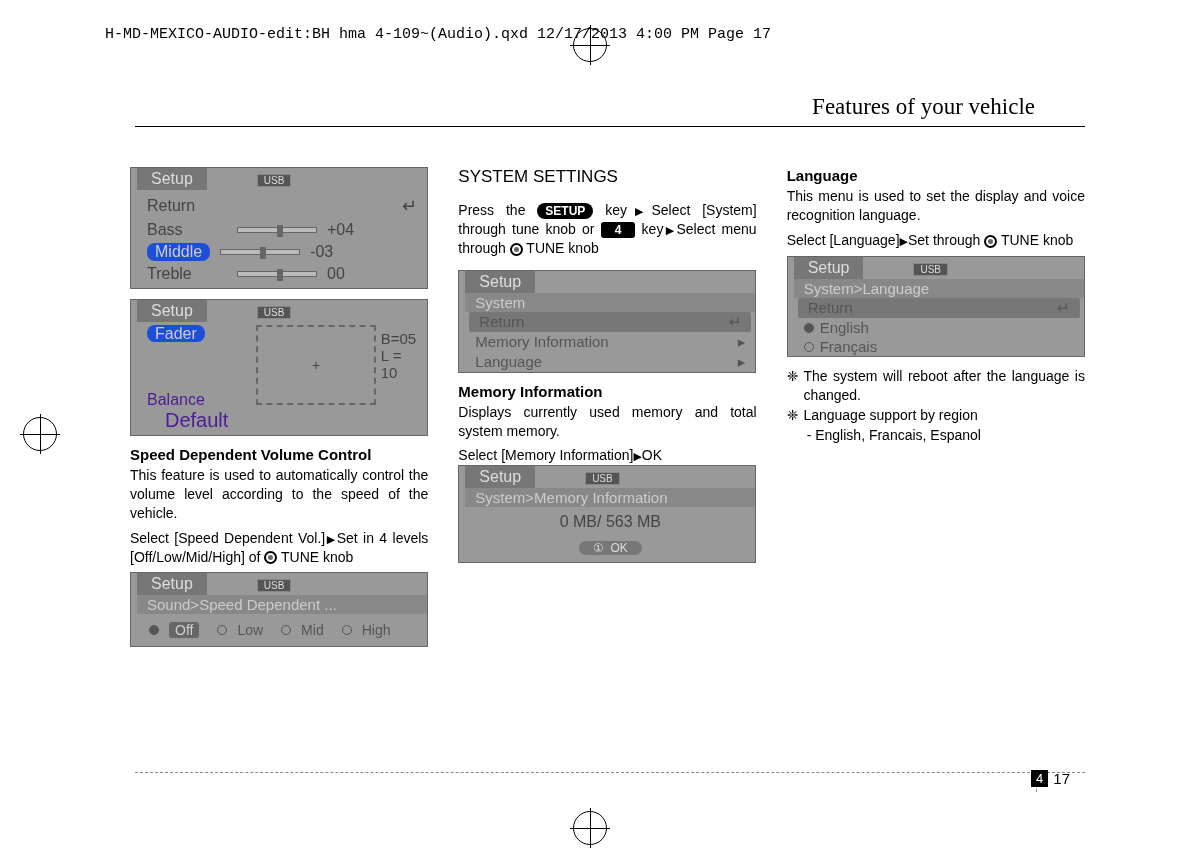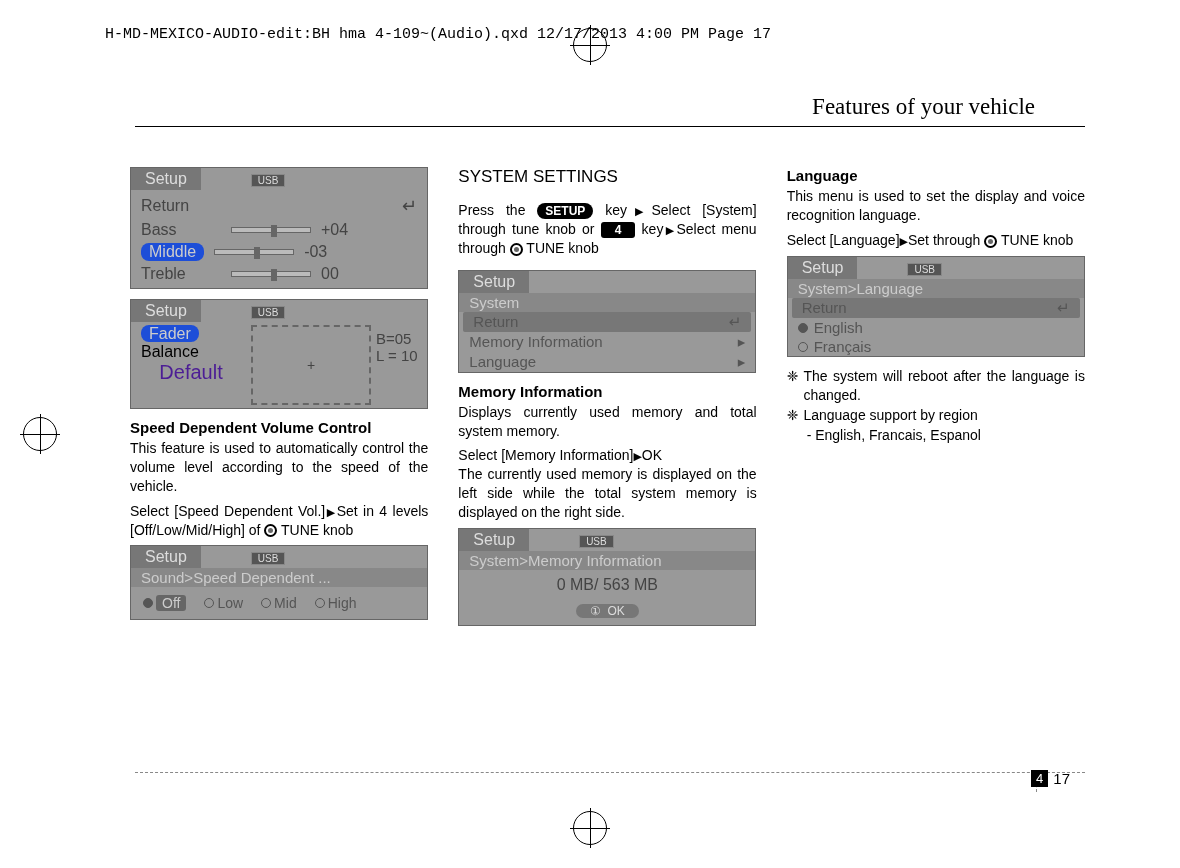--- a/index.html
+++ b/index.html
@@ -23,21 +23,21 @@
     .header-line { position: absolute; top: 26px; left: 105px; font-family: 'Courier New', monospace; font-size: 15px; }
     
     .page-frame { position: absolute; top: 72px; left: 95px; right: 95px; bottom: 70px; }
     
     .header-text { position: absolute; top: 22px; right: 50px; font-family: 'Times New Roman', serif; font-size: 23px; }
     .header-rule { position: absolute; top: 54px; left: 40px; right: 0; height: 1px; background: #000; }
     
     .content { position: absolute; top: 95px; left: 35px; right: 0; display: flex; gap: 30px; }
     .column { width: 300px; }
     
-    .lcd-screen { background: #999; border: 1px solid #666; margin-bottom: 10px; font-family: Arial, sans-serif; width: 298px; }
+    .lcd-screen { background: #999; border: 1px solid #666; margin-bottom: 10px; font-family: Arial, sans-serif; width: 298px; padding-left: 6px; }
     .lcd-tab { display: inline-block; background: #777; color: #ddd; padding: 2px 14px; font-size: 16px; }
     .lcd-usb { display: inline-block; background: #555; color: #ddd; padding: 0 6px; font-size: 10px; margin-left: 50px; border: 1px solid #888; }
     .lcd-row { display: flex; align-items: center; padding: 2px 10px; font-size: 16px; color: #444; }
     .lcd-row-label { width: 80px; }
     .lcd-row-sel { background: #1d4ed8; color: #ccc; padding: 0 8px; border-radius: 8px; }
     .lcd-slider { display: inline-block; width: 80px; height: 6px; background: #bbb; border: 1px solid #666; position: relative; margin: 0 10px; }
     .lcd-slider::after { content: ''; position: absolute; top: -3px; left: 50%; width: 6px; height: 12px; background: #666; }
     .lcd-return-icon { margin-left: auto; font-size: 18px; }
     .lcd-body { padding: 3px 0; }
     
@@ -53,21 +53,21 @@
     .key-btn { display: inline-block; background: #000; color: #fff; border-radius: 10px; padding: 0px 8px; font-size: 12px; font-weight: bold; }
     .key-btn-num { display: inline-block; background: #000; color: #fff; border-radius: 3px; padding: 0px 14px; font-size: 12px; font-weight: bold; }
     .tune-icon { display: inline-block; width: 13px; height: 13px; border: 2px solid #000; border-radius: 50%; vertical-align: middle; position: relative; }
     .tune-icon::after { content:''; position: absolute; width: 5px; height: 5px; background: #666; border-radius: 50%; top: 2px; left: 2px; }
     .arrow { font-size: 11px; }
     
     .lcd-menu-item { display: flex; justify-content: space-between; padding: 1px 10px; font-size: 15px; color: #555; }
     .lcd-menu-return { background: #777; margin: 0 4px; border-radius: 2px; }
     
     .lcd-radio { display: flex; gap: 18px; padding: 8px 12px; font-size: 14px; color: #555; align-items: center; }
-    .lcd-radio-item { display: flex; align-items: center; gap: 3px; }
+    .lcd-radio-item { display: flex; align-items: center; gap: 10px; }
     .lcd-radio-dot { width: 10px; height: 10px; border: 1px solid #555; border-radius: 50%; display: inline-block; }
     .lcd-radio-dot.filled { background: #555; }
     .lcd-off { background: #666; color: #ccc; padding: 0 6px; border-radius: 3px; }
     
     .lcd-center { text-align: center; padding: 6px; font-size: 16px; color: #444; }
     .lcd-ok-btn { display: inline-block; background: #777; color: #ddd; padding: 0 14px; font-size: 12px; border-radius: 7px; margin-top: 4px; }
     
     .bullet-row { display: flex; font-size: 14px; line-height: 1.35; margin-bottom: 2px; }
     .bullet-sym { margin-right: 5px; }
     .bullet-indent { padding-left: 20px; font-size: 14px; }
@@ -120,21 +120,21 @@
               <span>00</span>
             </div>
         </div>
       </div>
 
       <div class="lcd-screen">
         <div><span class="lcd-tab">Setup</span><span class="lcd-usb">USB</span></div>
         <div class="lcd-body" style="display:flex;">
           <div style="width:110px; padding-left:10px;">
             <div><span class="lcd-row-sel">Fader</span></div>
-            <div style="color:#000000;font-size:16px;">Balance</div>
+            <div style="color:#4c1d95;font-size:16px;margin-top:48px;">Balance</div>
             <div style="color:#4c1d95;font-size:20px;text-align:center;">Default</div>
           </div>
           <div class="lcd-grid-box">
               <span class="lcd-grid-cross">+</span>
             </div>
           <div style="padding:5px; font-size:15px; color:#444;">
             <div>B=05</div>
             <div>L = 10</div>
           </div>
         </div>
@@ -191,21 +191,20 @@
             <span>Language</span>
             <span>▸</span>
           </div>
       </div>
 
       <div class="section-title">Memory Information</div>
       <div class="body-text">Displays currently used memory and total system memory.</div>
       <div class="sub-body">
         <span>Select [Memory Information]</span><span class="arrow">▶</span><span>OK</span>
       </div>
-      <div class="body-text">The currently used memory is displayed on the left side while the total system memory is displayed on the right side.</div>
 
       <div class="lcd-screen">
         <div><span class="lcd-tab">Setup</span><span class="lcd-usb">USB</span></div>
         <div class="lcd-title-row">System&gt;Memory Information</div>
         <div class="lcd-center">0 MB/ 563 MB</div>
         <div class="lcd-center" style="padding-top:0;"><span class="lcd-ok-btn"><span>①</span>&nbsp;&nbsp;<span>OK</span></span></div>
       </div>
     </div>
 
     <div class="column">

